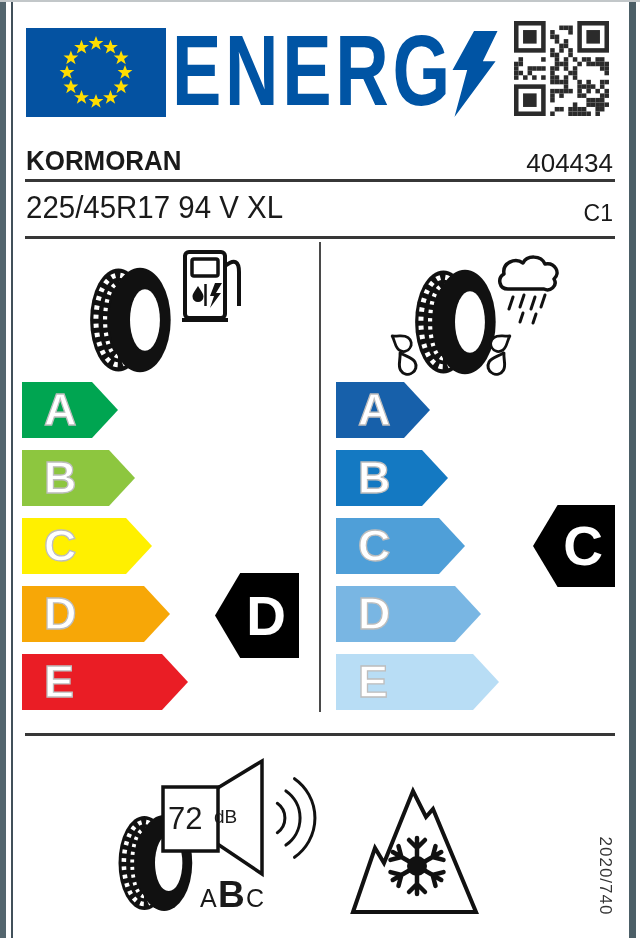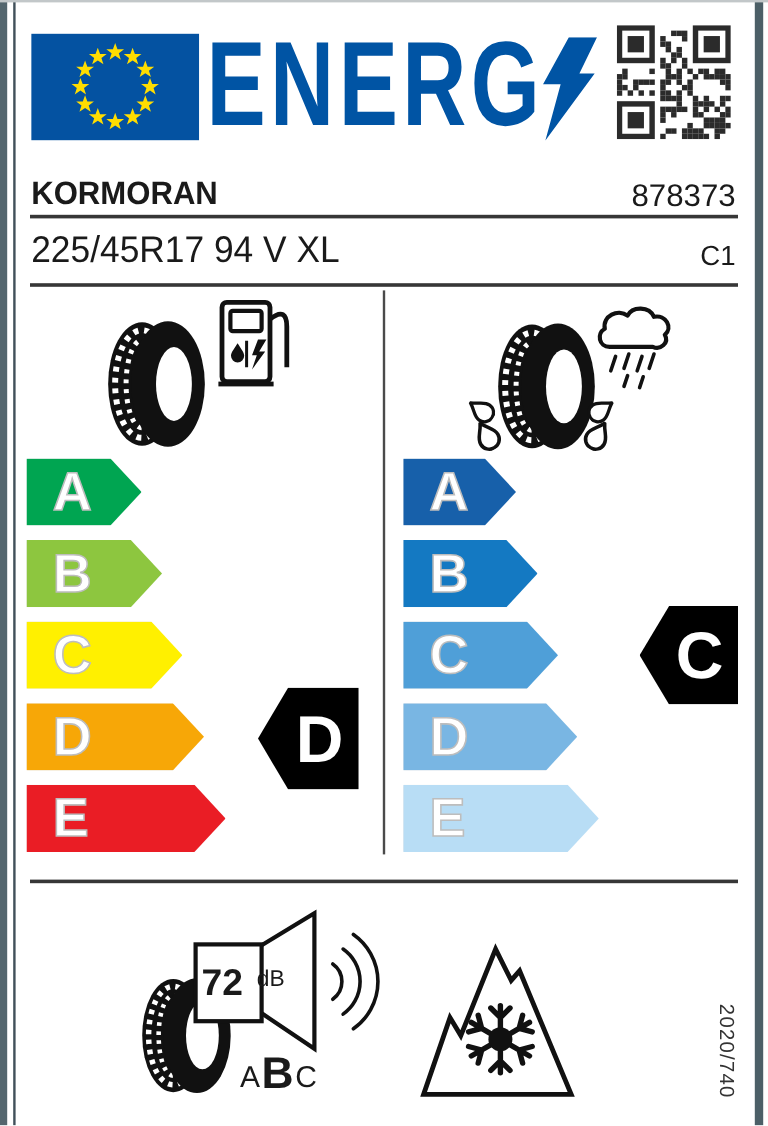--- a/index.html
+++ b/index.html
@@ -44,21 +44,21 @@
   .scale.wet .arrow:nth-child(4){width:145px;}
   .scale.wet .arrow:nth-child(5){width:163px;}
 
   .badge{background:#000;color:#fff;font-weight:bold;display:flex;align-items:center;
     clip-path:polygon(30% 0,100% 0,100% 100%,30% 100%,0 50%);justify-content:center;}
   .badge span{padding-left:22%;font-size:55px;-webkit-text-stroke:0;}
   .badge.fuel-badge{left:215px;top:573px;width:84px;height:85px;}
   .badge.wet-badge{left:533px;top:505px;width:82px;height:82px;}
 
   
-  .noise-val{left:168px;top:801px;font-size:31px;font-weight:bold;}
+  .noise-val{left:168px;top:801px;font-size:31px;font-weight:normal;}
   .noise-unit{left:214px;top:806px;font-size:19px;}
   .noise-a{left:200px;top:884px;font-size:25px;}
   .noise-b{left:218px;top:874px;font-size:37px;font-weight:bold;}
   .noise-c{left:246px;top:884px;font-size:25px;}
 
   .regulation{left:560px;top:866px;width:90px;height:20px;transform:rotate(90deg);
     font-size:17px;color:#333;text-align:center;letter-spacing:1px;}
   svg{display:block;}
 </style>
 </head>
@@ -221,21 +221,21 @@
           <rect x="58.5" y="90" width="4.5" height="4.5"></rect>
           <rect x="63" y="90" width="4.5" height="4.5"></rect>
           <rect x="67.5" y="90" width="4.5" height="4.5"></rect>
           <rect x="72" y="90" width="4.5" height="4.5"></rect>
           <rect x="81" y="90" width="4.5" height="4.5"></rect>
         </g>
     </g>
   </svg>
 
   <span class="abs brand">KORMORAN</span>
-  <span class="abs article">878373</span>
+  <span class="abs article">404434</span>
   <div class="abs rule" style="top:179px;"></div>
 
   <span class="abs size">225/45R17 94 V XL</span>
   <span class="abs tclass">C1</span>
   <div class="abs rule" style="top:236px;"></div>
 
   <svg class="abs" style="left:88px;top:266px;" width="84" height="108" viewBox="0 0 100 130">
     <ellipse cx="36" cy="65" rx="34" ry="62" fill="#111"></ellipse>
     <ellipse cx="36" cy="65" rx="27" ry="54" fill="none" stroke="#fff" stroke-width="6" stroke-dasharray="5 6"></ellipse>
     <ellipse cx="36" cy="65" rx="16" ry="44" fill="none" stroke="#fff" stroke-width="5" stroke-dasharray="4 6"></ellipse>

